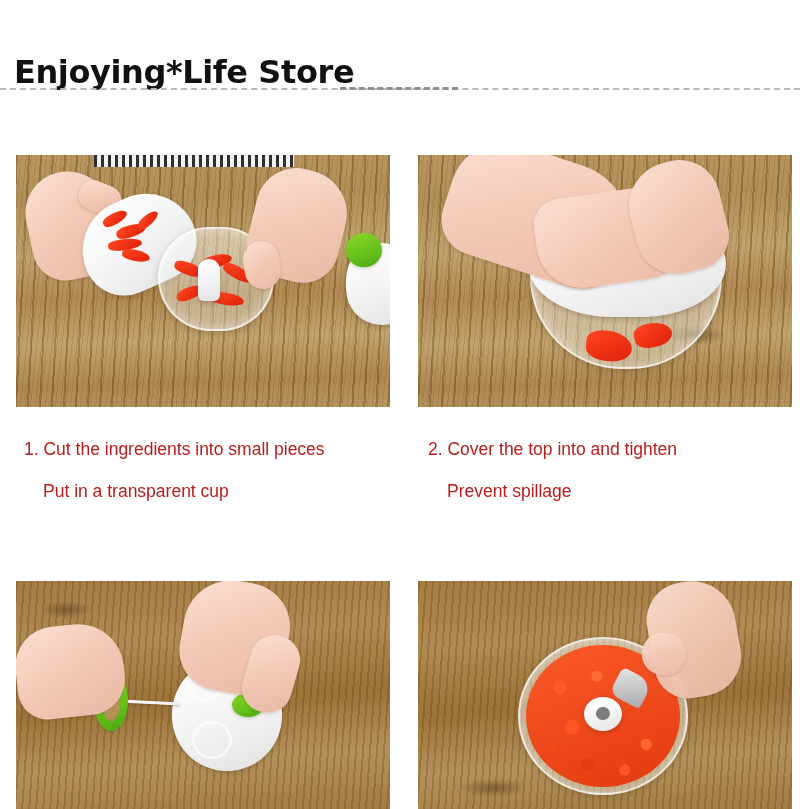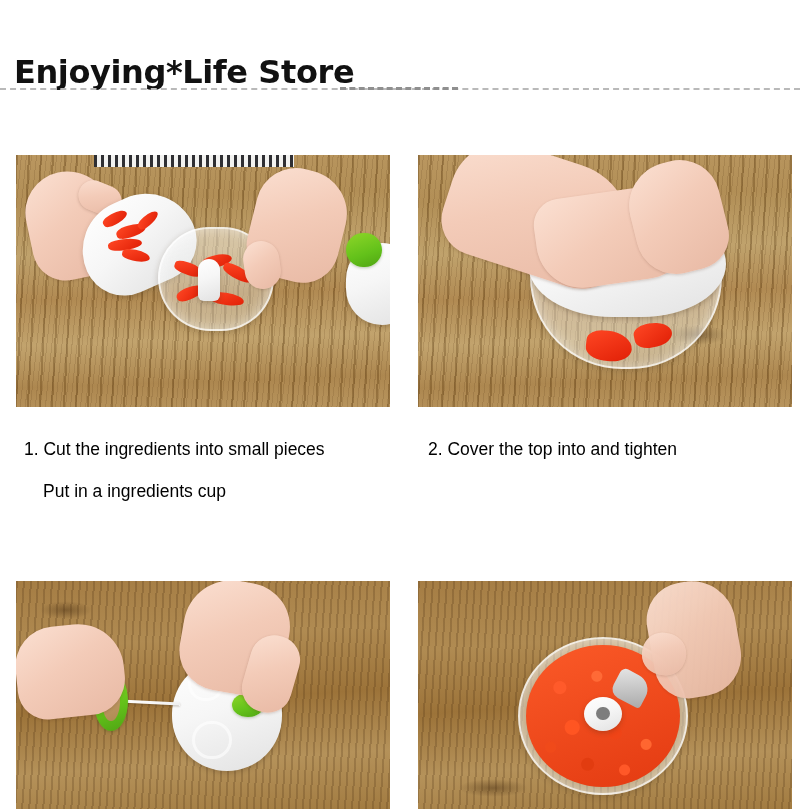--- a/index.html
+++ b/index.html
@@ -114,21 +114,21 @@
   }
   .rope {
     position: absolute; height: 3px;
     background: linear-gradient(90deg, #ffffff, #efefef);
     box-shadow: 0 1px 2px rgba(60,40,20,0.3);
   }
 
   
   .caption {
     padding-top: 11px;
-    font-size: 17.5px; line-height: 21px; color: #000000;
+    font-size: 17.5px; line-height: 21px; color: #b91c1c;
     font-family: "Liberation Sans", sans-serif;
     white-space: pre-line;
   }
   .caption .line1 { display: block; }
   .caption .line2 { display: block; padding-left: 19px; }
   .step-cell.left  .caption { padding-left: 8px; }
   .step-cell.right .caption { padding-left: 10px; }
   .row-gap { height: 58px; }
 </style>
 </head>
@@ -170,21 +170,21 @@
 
           <div class="hand" style="left:236px;top:14px;width:92px;height:112px;border-radius:40px 44px 36px 32px;transform:rotate(14deg);"></div>
           <div class="hand" style="left:228px;top:86px;width:36px;height:48px;border-radius:18px;transform:rotate(-8deg);"></div>
 
           <div class="white-part" style="left:330px;top:88px;width:72px;height:82px;border-radius:40px;"></div>
           <div class="green-part" style="left:330px;top:78px;width:36px;height:34px;border-radius:18px;"></div>
         </div>
 
         <div class="caption">
           <span class="line1"><span>1.</span> <span>Cut the ingredients into small pieces</span></span>
-          <span class="line2">Put in a ingredients cup</span>
+          <span class="line2">Put in a transparent cup</span>
         </div>
       </div>
 
       <div class="step-cell right">
         <div class="photo">
           <div class="wood"></div>
           <div class="wood-knot" style="left:250px;top:170px;width:60px;height:20px;"></div>
 
           <div class="clear-cup" style="left:112px;top:118px;width:192px;height:96px;border-radius:0 0 92px 92px;"></div>
           <div class="pepper" style="left:168px;top:176px;width:46px;height:30px;transform:rotate(6deg);"></div>
@@ -195,20 +195,21 @@
           <div class="green-part" style="left:236px;top:58px;width:56px;height:56px;border-radius:28px;"></div>
           <div style="position:absolute;left:252px;top:72px;width:26px;height:28px;border-radius:14px;background:linear-gradient(160deg,#fff,#ece9e2);"></div>
 
           <div class="hand" style="left:28px;top:0px;width:190px;height:120px;border-radius:60px 80px 54px 40px;transform:rotate(18deg);"></div>
           <div class="hand" style="left:118px;top:36px;width:160px;height:92px;border-radius:30px 44px 60px 52px;transform:rotate(-8deg);"></div>
           <div class="hand" style="left:214px;top:6px;width:92px;height:112px;border-radius:44px 40px 34px 40px;transform:rotate(-14deg);"></div>
         </div>
 
         <div class="caption">
           <span class="line1"><span>2.</span> <span>Cover the top into and tighten</span></span>
+          <span class="line2">Prevent spillage</span>
         </div>
       </div>
     </div>
 
     <div class="row-gap"></div>
 
     <div class="step-row">
 
       <div class="step-cell left">
         <div class="photo r2">

